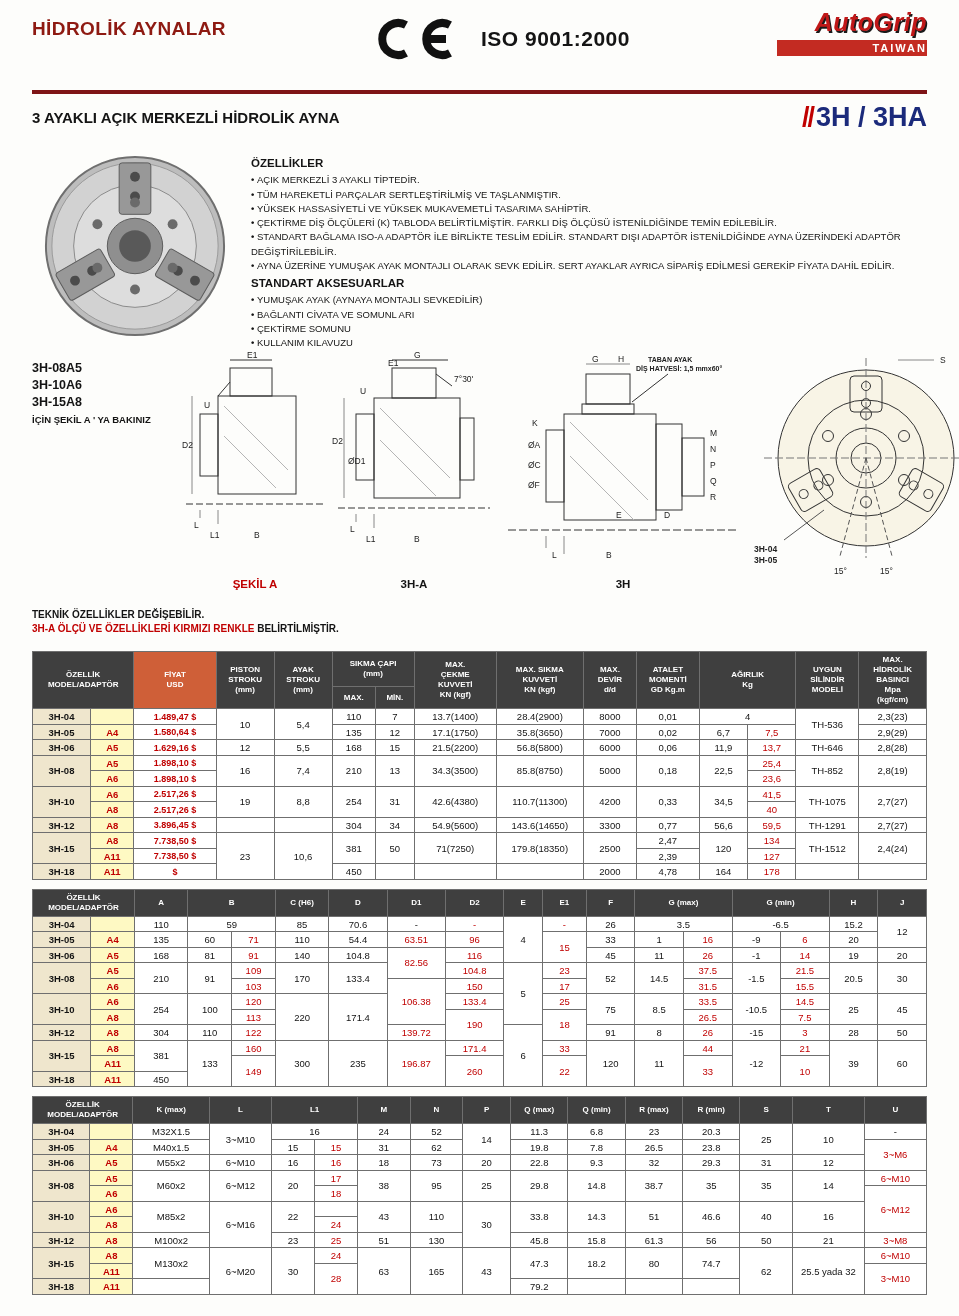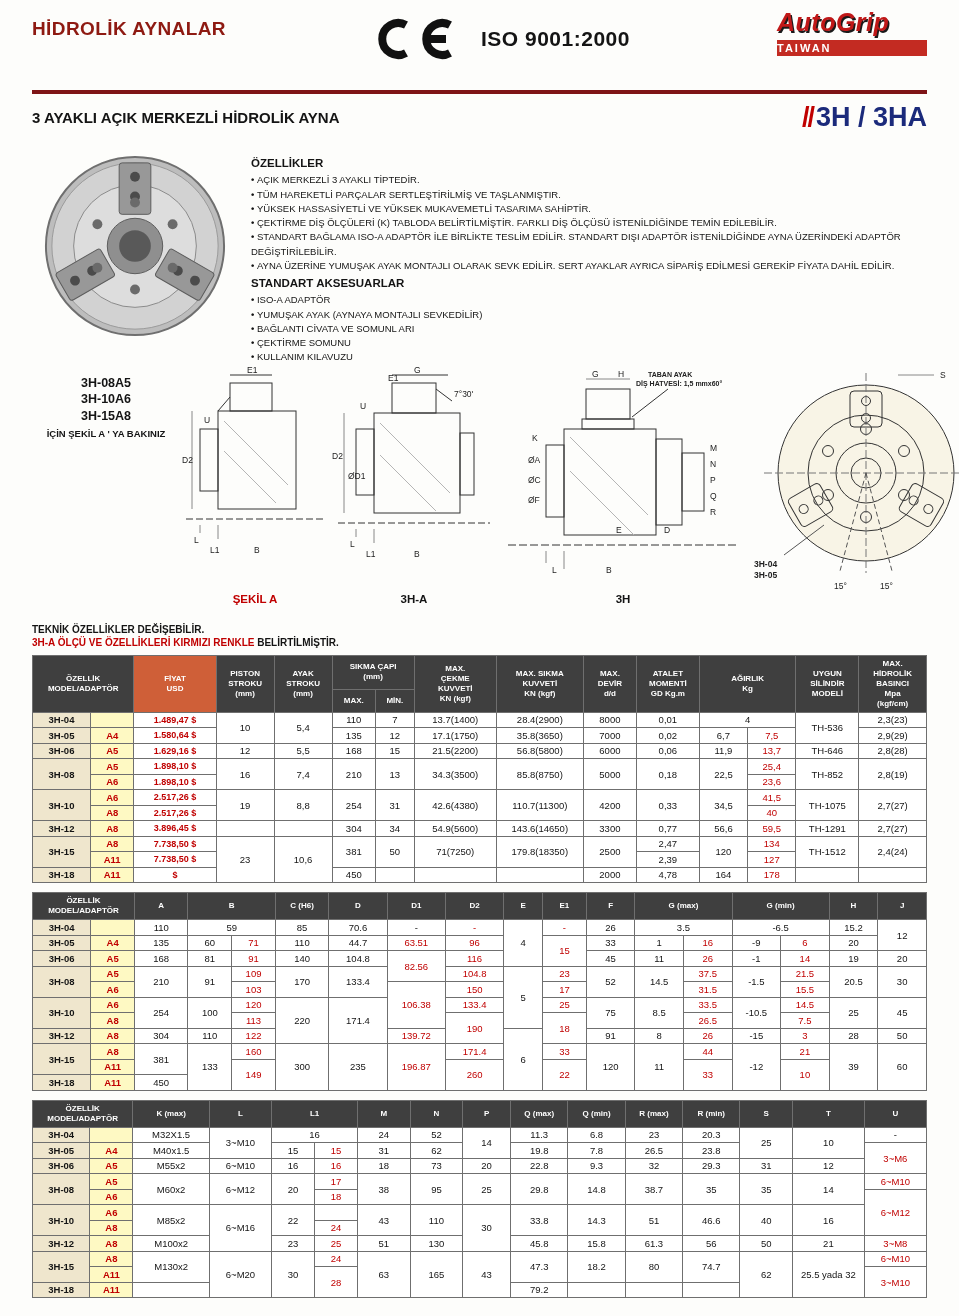--- a/index.html
+++ b/index.html
@@ -4,53 +4,53 @@
 <style>
   *{box-sizing:border-box;margin:0;padding:0}
   body{width:959px;height:1316px;background:#fdfdfb;font-family:"Liberation Sans",sans-serif;color:#141414;overflow:hidden}
   .page{padding:8px 32px 6px}
 
   
   .header{display:flex;align-items:flex-start;justify-content:space-between;border-bottom:4px solid #7e1416;padding-bottom:4px;height:86px}
   .header-title{color:#8e1a12;font-weight:bold;font-size:19px;letter-spacing:.4px;padding-top:10px}
   .header-center{display:flex;align-items:center;gap:16px;padding-top:10px}
   .iso-text{font-size:21px;font-weight:bold;letter-spacing:.5px}
-  .brand{width:150px;text-align:left}
+  .brand{width:150px;text-align:right}
   .brand-name{font-style:italic;font-weight:bold;font-size:25px;color:#c01818;text-shadow:1.5px 1.5px 0 #1a1a1a;letter-spacing:.5px}
   .brand-country{background:#c32b22;color:#fff;font-weight:bold;font-size:11px;padding:2px 0;margin-top:3px;letter-spacing:2px}
 
   
   .subheader{display:flex;justify-content:space-between;align-items:center;margin:8px 0 2px}
   .sub-title{font-size:15px;font-weight:bold}
   .model-code{font-size:27px;font-weight:bold;color:#1b2a7b}
   .model-code .slashes{color:#c00000;margin-right:3px;letter-spacing:-2px}
 
   
   .intro-row{display:flex;gap:14px;margin-top:18px}
   .photo-wrap{width:205px;flex:none;text-align:center}
   .features{flex:1;font-size:9.5px;line-height:1.5;padding-top:2px}
   .features-title{font-weight:bold;font-size:11.5px;margin:2px 0 1px}
   ul.feat-list{list-style:none}
   ul.feat-list li::before{content:"• ";font-weight:bold}
   ul.feat-list li{white-space:normal}
 
   
   .diagram-band{display:flex;align-items:flex-start;margin-top:2px;height:252px}
-  .fig-ref{width:148px;flex:none;text-align:center;padding-top:8px}
+  .fig-ref{width:148px;flex:none;text-align:left;padding-top:8px}
   .fig-ref-model{font-weight:bold;font-size:12.5px;line-height:1.35}
   .fig-ref-note{font-weight:bold;font-size:9.5px;margin-top:3px}
   .panel{flex:none;text-align:center}
   .caption{text-align:center;font-weight:bold;font-size:11.5px;margin-top:-2px}
   .caption.red{color:#c00000}
   svg text{font-family:"Liberation Sans",sans-serif}
   .dimtxt{font-size:8.5px;fill:#222}
   .notetxt{font-size:7px;font-weight:bold;fill:#222}
 
   
-  .notes{margin:4px 0 5px;font-size:10px;font-weight:bold;line-height:1.35}
+  .notes{margin:4px 0 16px;font-size:10px;font-weight:bold;line-height:1.35}
   .red-text{color:#c00000}
 
   
   table.spec{border-collapse:collapse;width:100%;margin-bottom:9px;table-layout:fixed}
   table.spec th,table.spec td{border:1px solid #6f6f6f;text-align:center;vertical-align:middle}
   table.spec th{background:#3f3f3f;color:#fff;font-size:8px;font-weight:bold;white-space:pre-line;line-height:1.25;padding:3px 1px}
   table.spec th.o{background:#cf5f38}
   table.spec td{font-size:9.5px;height:15.5px;background:#fff;padding:0 2px;overflow:hidden}
   table.spec td.m{background:#efe6cd;font-weight:bold}
   table.spec td.a{background:#fef9c3;color:#c00000;font-weight:bold}
@@ -125,21 +125,20 @@
       <ul class="feat-list">
           <li>AÇIK MERKEZLİ 3 AYAKLI TİPTEDİR.</li>
           <li>TÜM HAREKETLİ PARÇALAR SERTLEŞTİRİLMİŞ VE TAŞLANMIŞTIR.</li>
           <li>YÜKSEK HASSASİYETLİ VE YÜKSEK MUKAVEMETLİ TASARIMA SAHİPTİR.</li>
           <li>ÇEKTİRME DİŞ ÖLÇÜLERİ (K) TABLODA BELİRTİLMİŞTİR. FARKLI DİŞ ÖLÇÜSÜ İSTENİLDİĞİNDE TEMİN EDİLEBİLİR.</li>
           <li>STANDART BAĞLAMA ISO-A ADAPTÖR İLE BİRLİKTE TESLİM EDİLİR. STANDART DIŞI ADAPTÖR İSTENİLDİĞİNDE AYNA ÜZERİNDEKİ ADAPTÖR DEĞİŞTİRİLEBİLİR.</li>
           <li>AYNA ÜZERİNE YUMUŞAK AYAK MONTAJLI OLARAK SEVK EDİLİR. SERT AYAKLAR AYRICA SİPARİŞ EDİLMESİ GEREKİP FİYATA DAHİL EDİLİR.</li>
         </ul>
       <div class="features-title">STANDART AKSESUARLAR</div>
       <ul class="feat-list">
-          <li>ISO-A ADAPTÖR</li>
           <li>YUMUŞAK AYAK (AYNAYA MONTAJLI SEVKEDİLİR)</li>
           <li>BAĞLANTI CİVATA VE SOMUNL ARI</li>
           <li>ÇEKTİRME SOMUNU</li>
           <li>KULLANIM KILAVUZU</li>
         </ul>
     </div>
   </div>
 
   <div class="diagram-band">
     <div class="fig-ref">
@@ -562,21 +561,21 @@
           <td>15.2</td>
           <td rowspan="2">12</td>
         </tr>
         <tr>
           <td class="m">3H-05</td>
           <td class="a">A4</td>
           <td>135</td>
           <td>60</td>
           <td class="r">71</td>
           <td>110</td>
-          <td>44.7</td>
+          <td>54.4</td>
           <td class="r">63.51</td>
           <td class="r">96</td>
           <td rowspan="2" class="r">15</td>
           <td>33</td>
           <td>1</td>
           <td class="r">16</td>
           <td>-9</td>
           <td class="r">6</td>
           <td>20</td>
         </tr>

